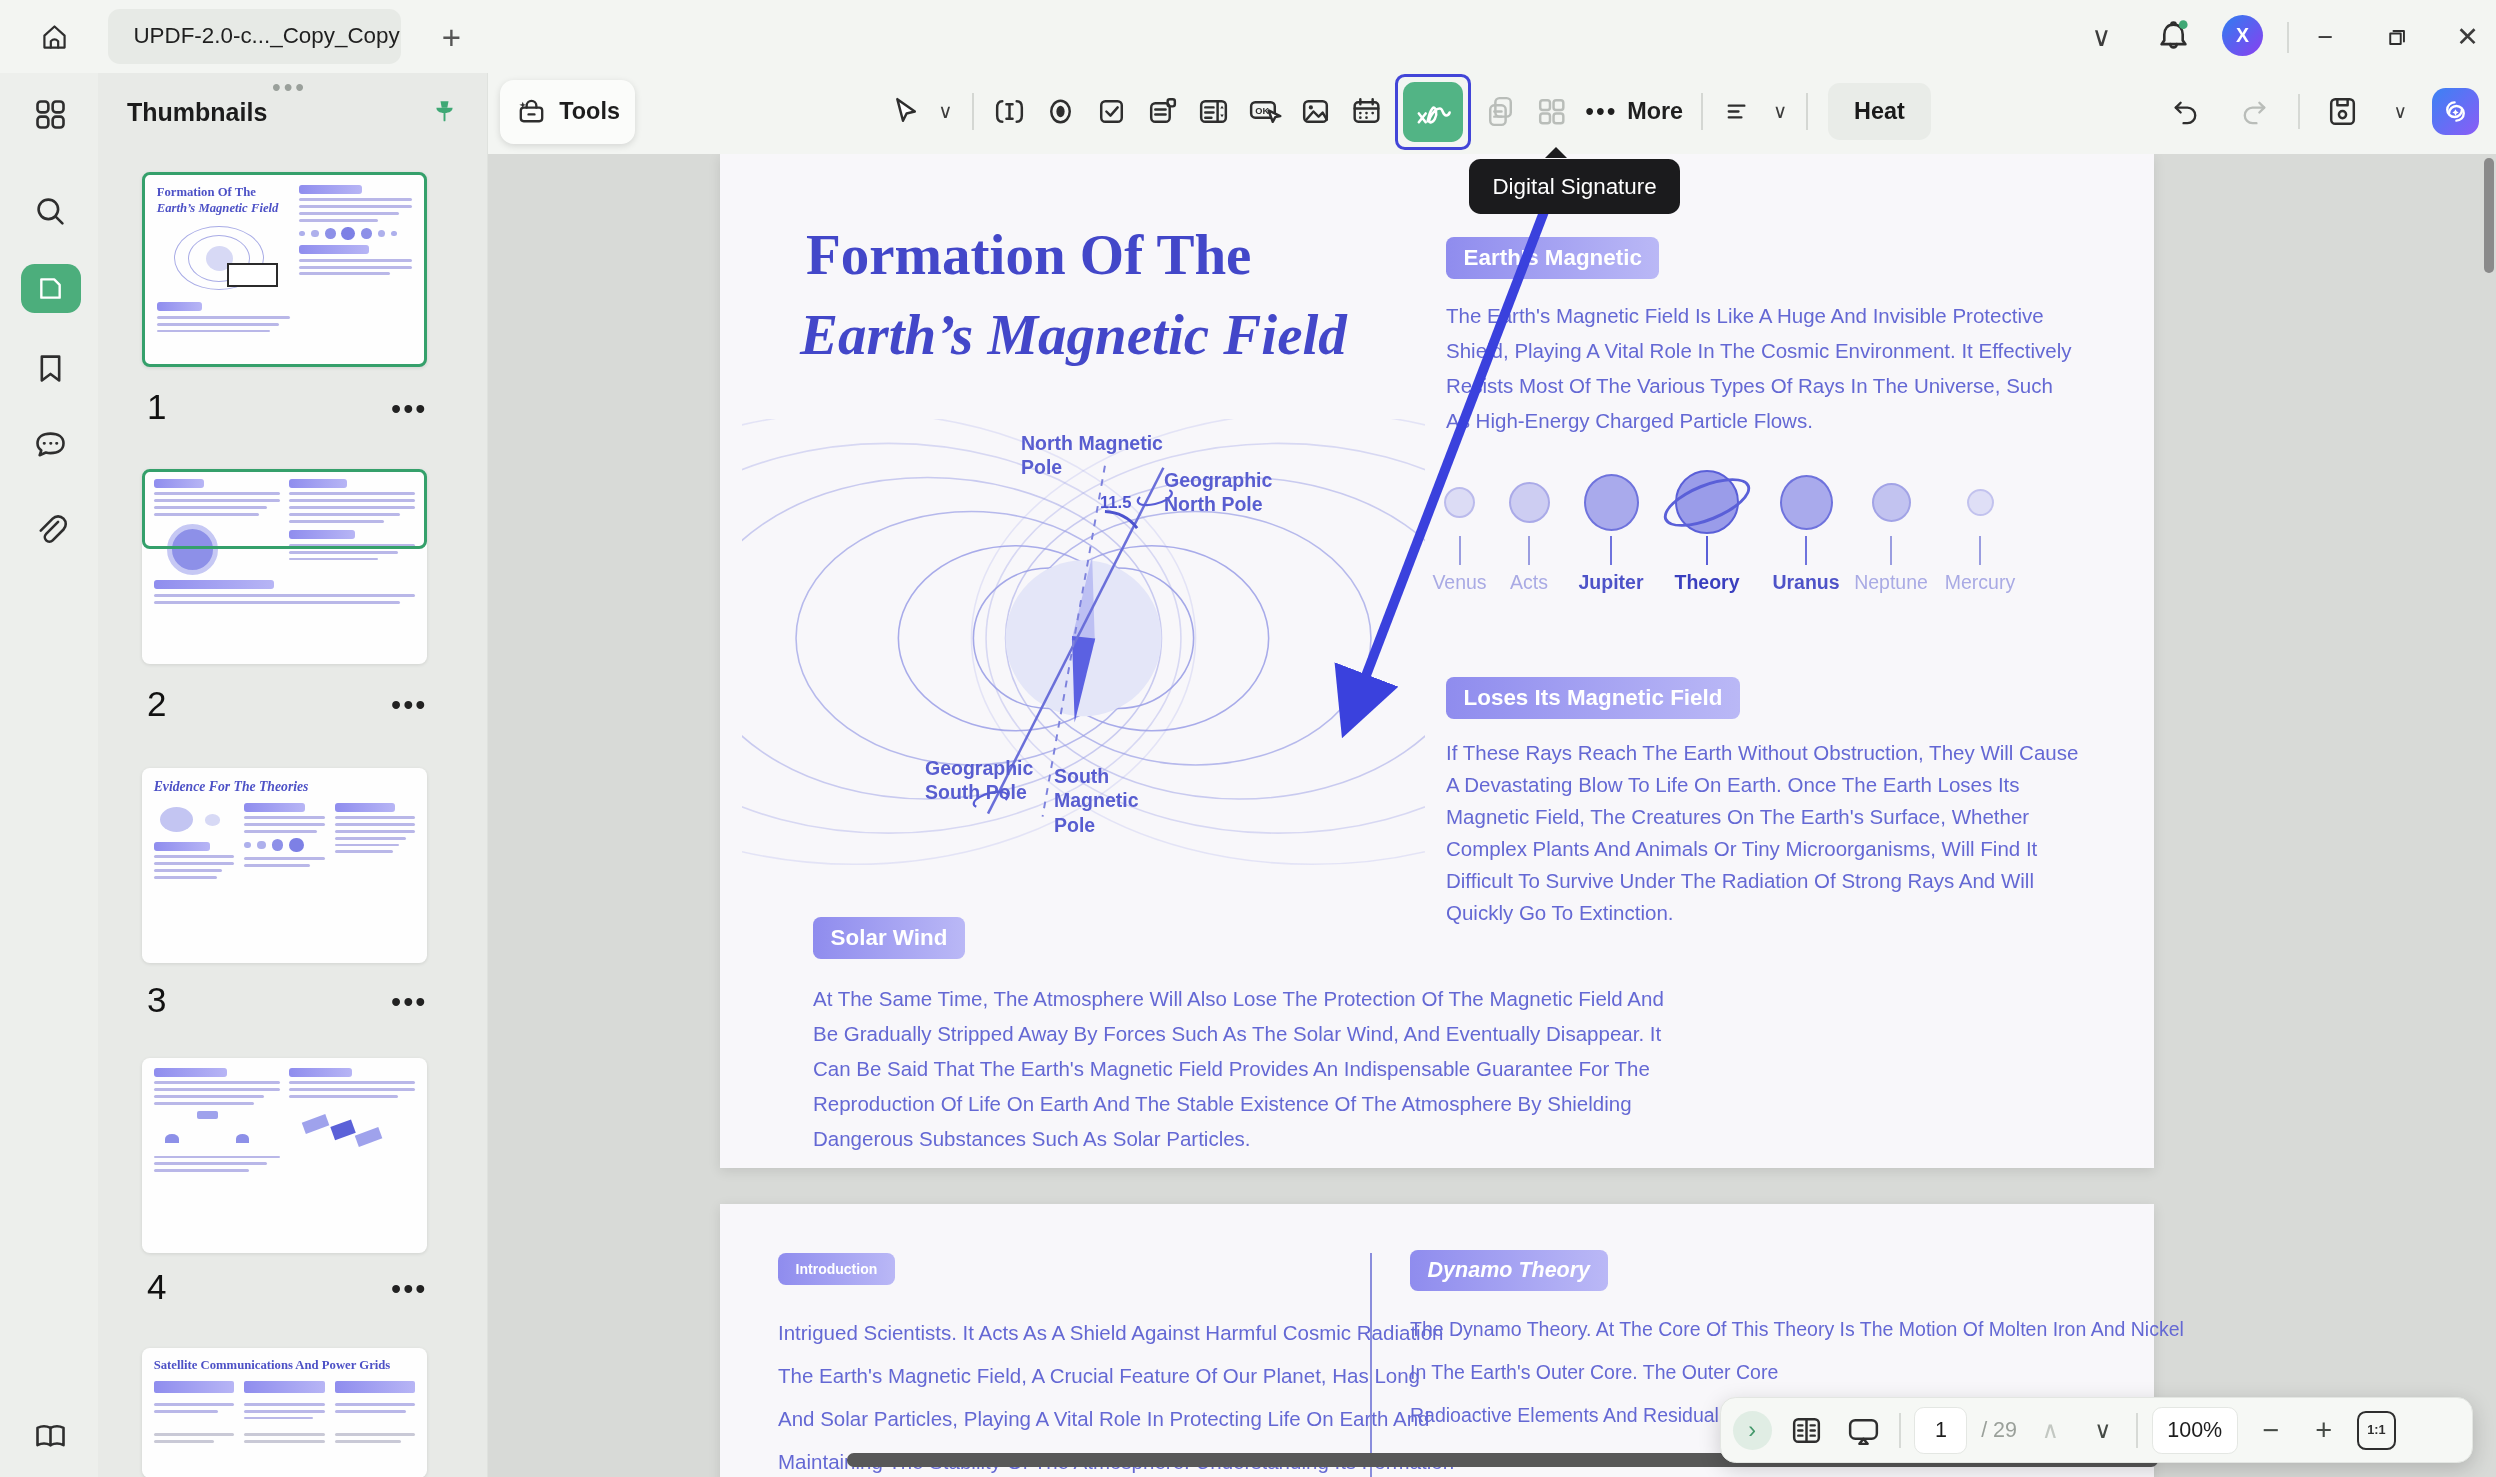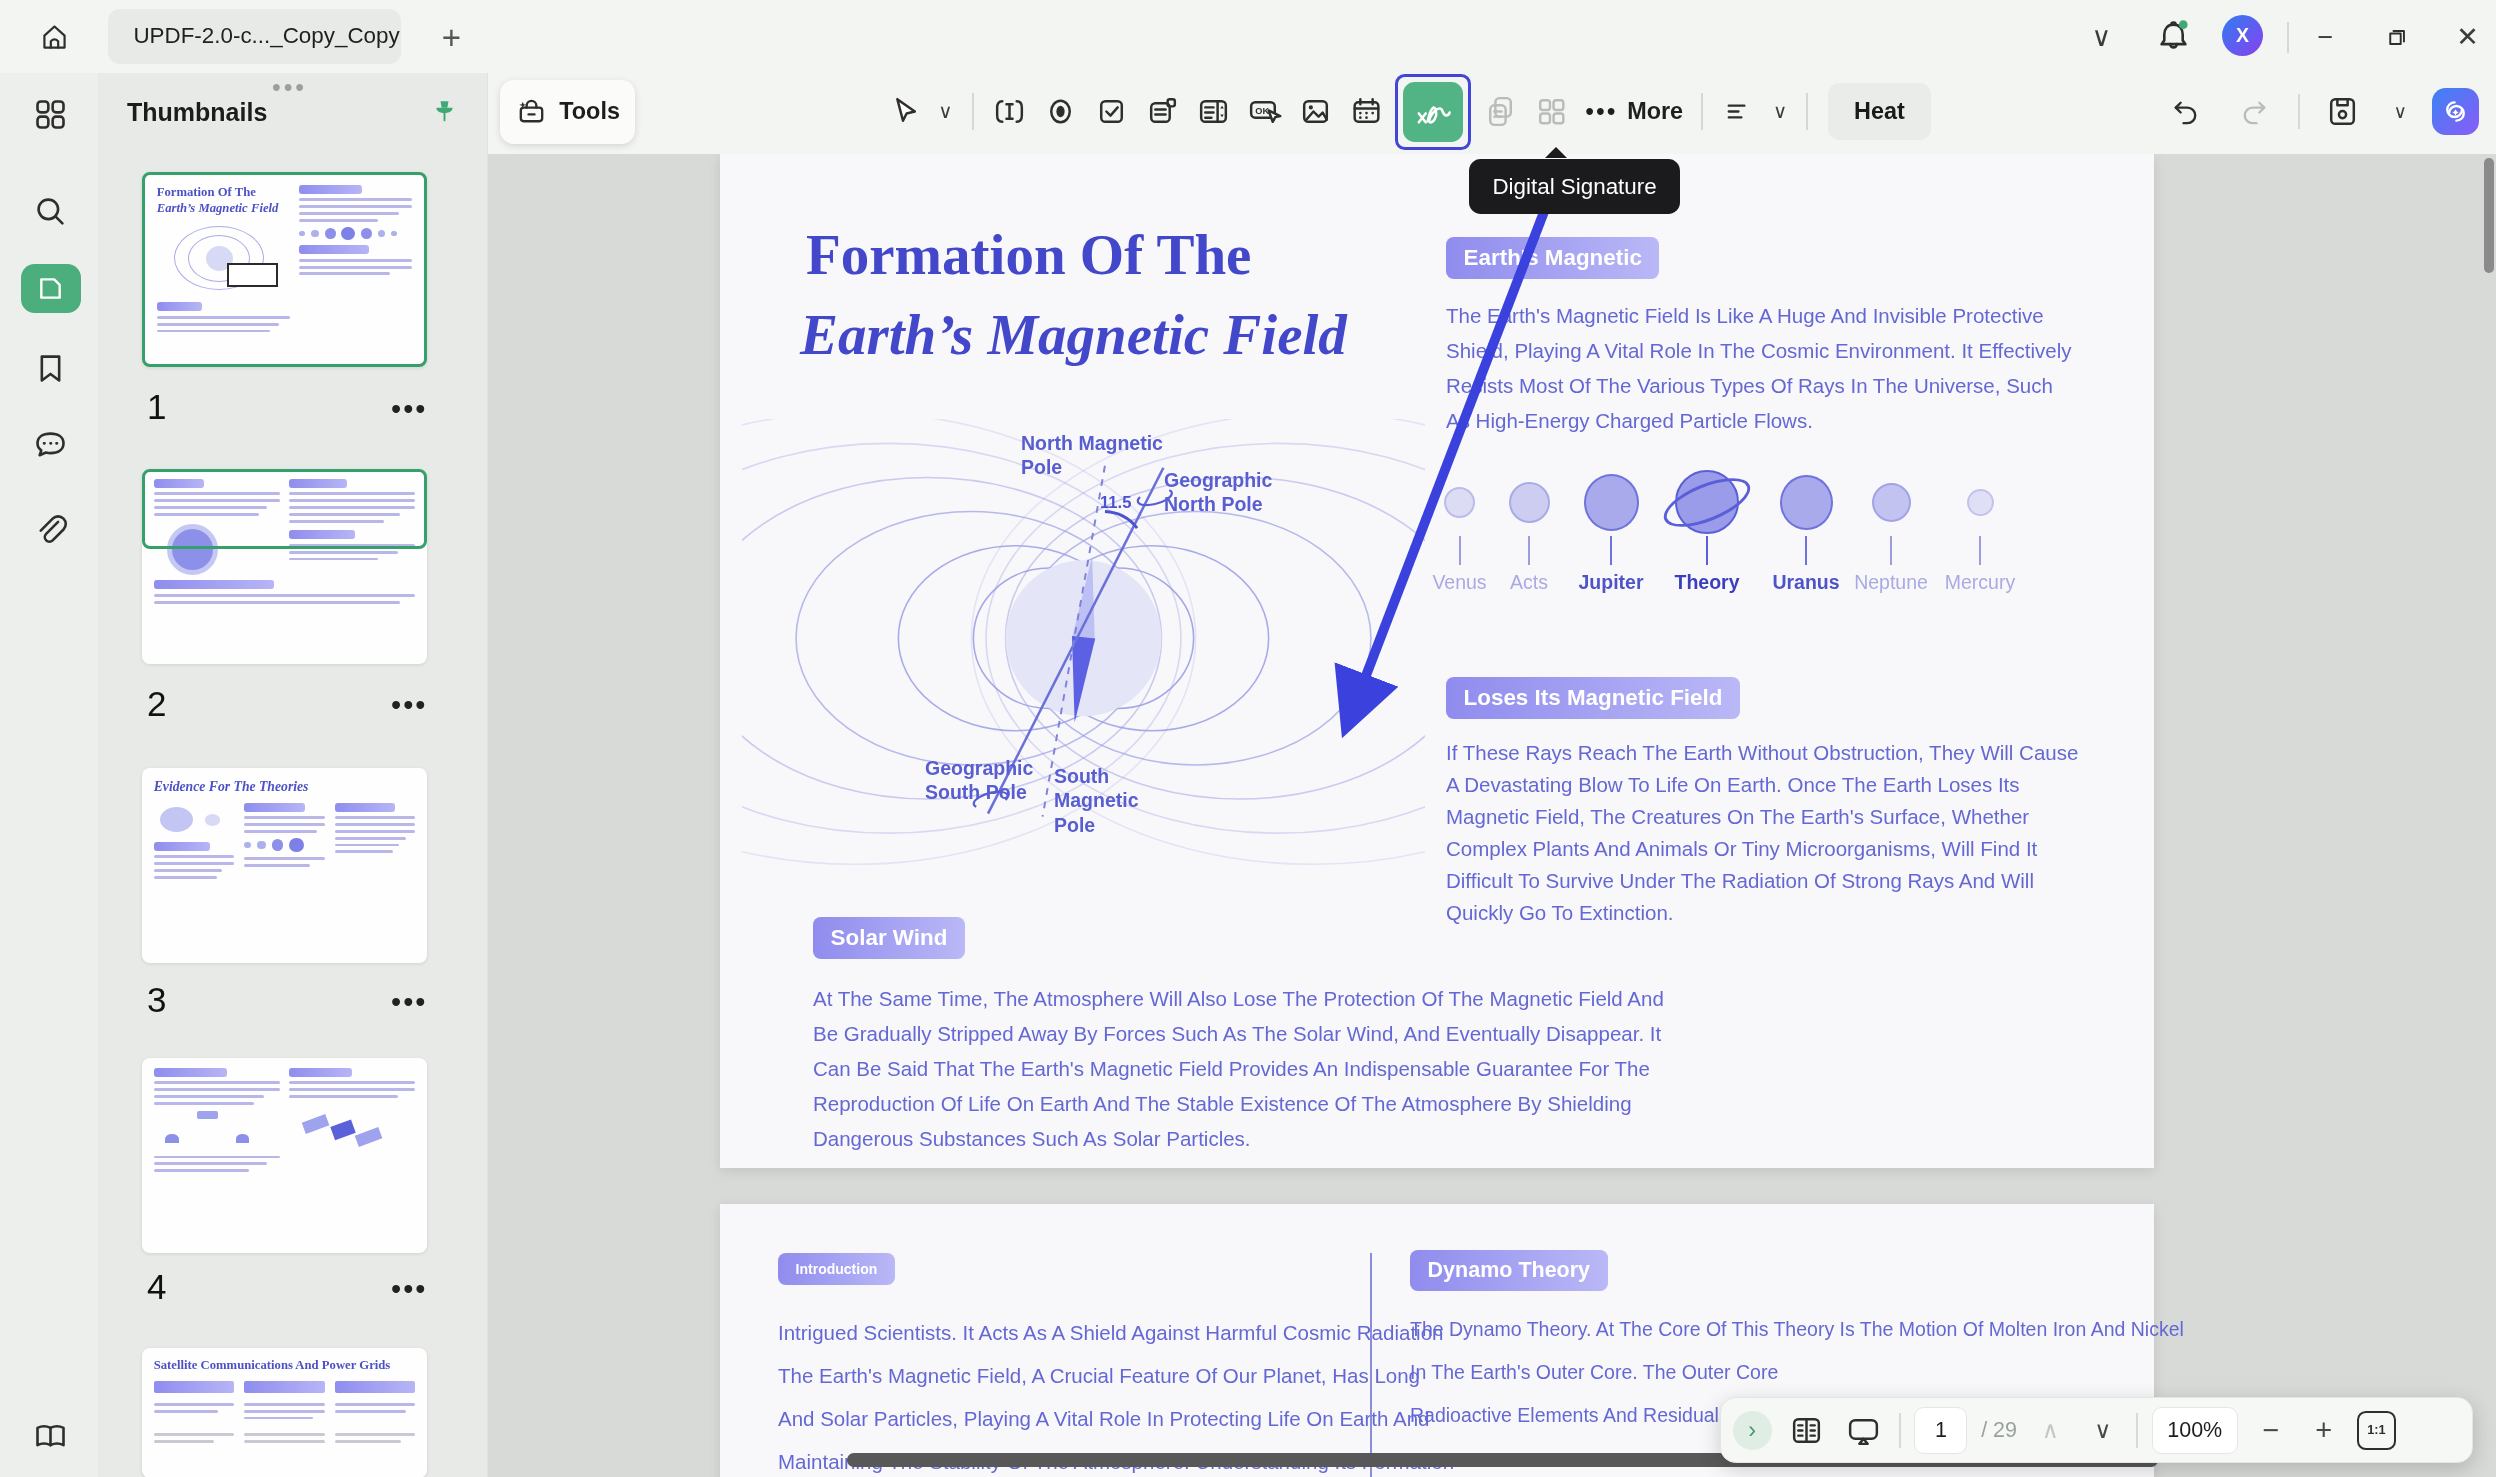--- a/index.html
+++ b/index.html
@@ -679,21 +679,21 @@
 
   <div class="page" id="page2">
     <div class="badge" style="left:58px;top:49px;font-size:14px;">Introduction</div>
     <div class="abs" style="left:58px;top:107px;">
       <div class="pline">Intrigued Scientists. It Acts As A Shield Against Harmful Cosmic Radiation</div>
       <div class="pline">The Earth's Magnetic Field, A Crucial Feature Of Our Planet, Has Long</div>
       <div class="pline">And Solar Particles, Playing A Vital Role In Protecting Life On Earth And</div>
       <div class="pline">Maintaining The Stability Of The Atmosphere. Understanding Its Formation</div>
     </div>
     <div class="col-div"></div>
-    <div class="badge" style="left:690px;top:46px;font-size:21.5px;">Dynamo Theory</div>
+    <div class="badge" style="left:690px;top:46px;font-size:21.5px;font-style:italic;">Dynamo Theory</div>
     <div class="abs" style="left:690px;top:104px;">
       <div class="pline" style="font-size:19.5px;">The Dynamo Theory. At The Core Of This Theory Is The Motion Of Molten Iron And Nickel</div>
       <div class="pline" style="font-size:19.5px;">In The Earth's Outer Core. The Outer Core</div>
       <div class="pline" style="font-size:19.5px;">Radioactive Elements And Residual Heat</div>
     </div>
   </div>
 
 
   <div id="hscroll"></div>
 </div>

